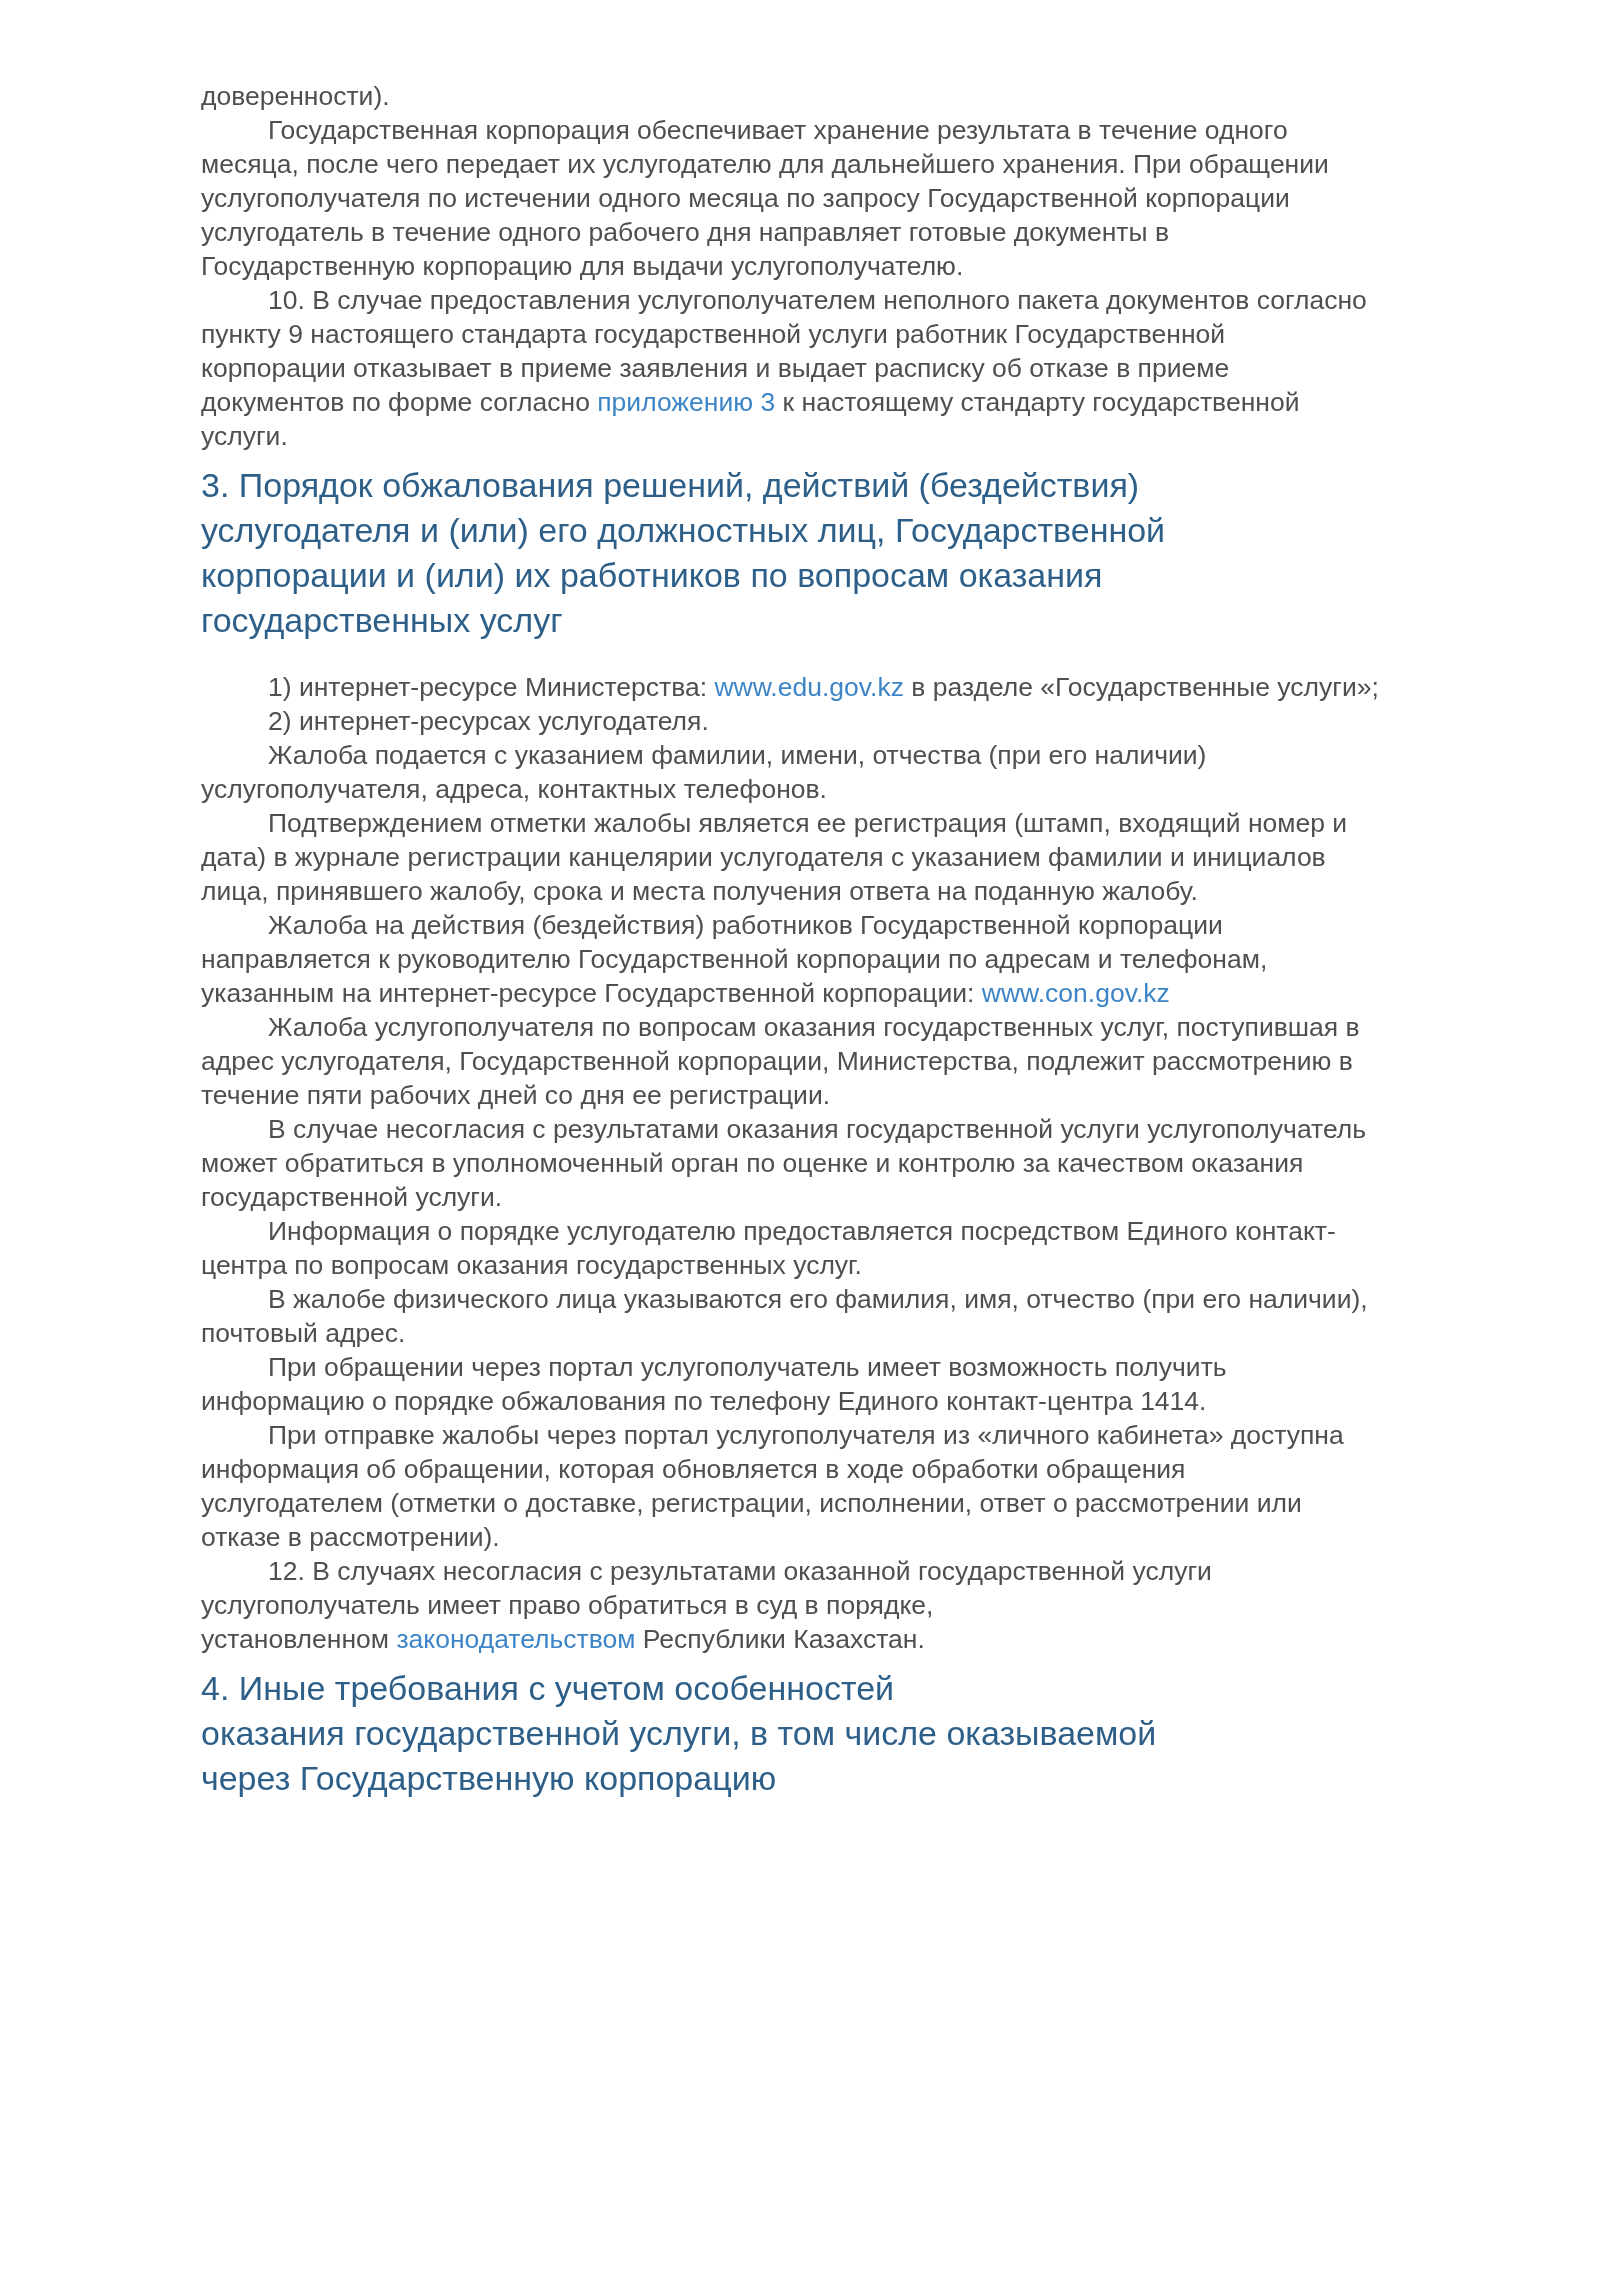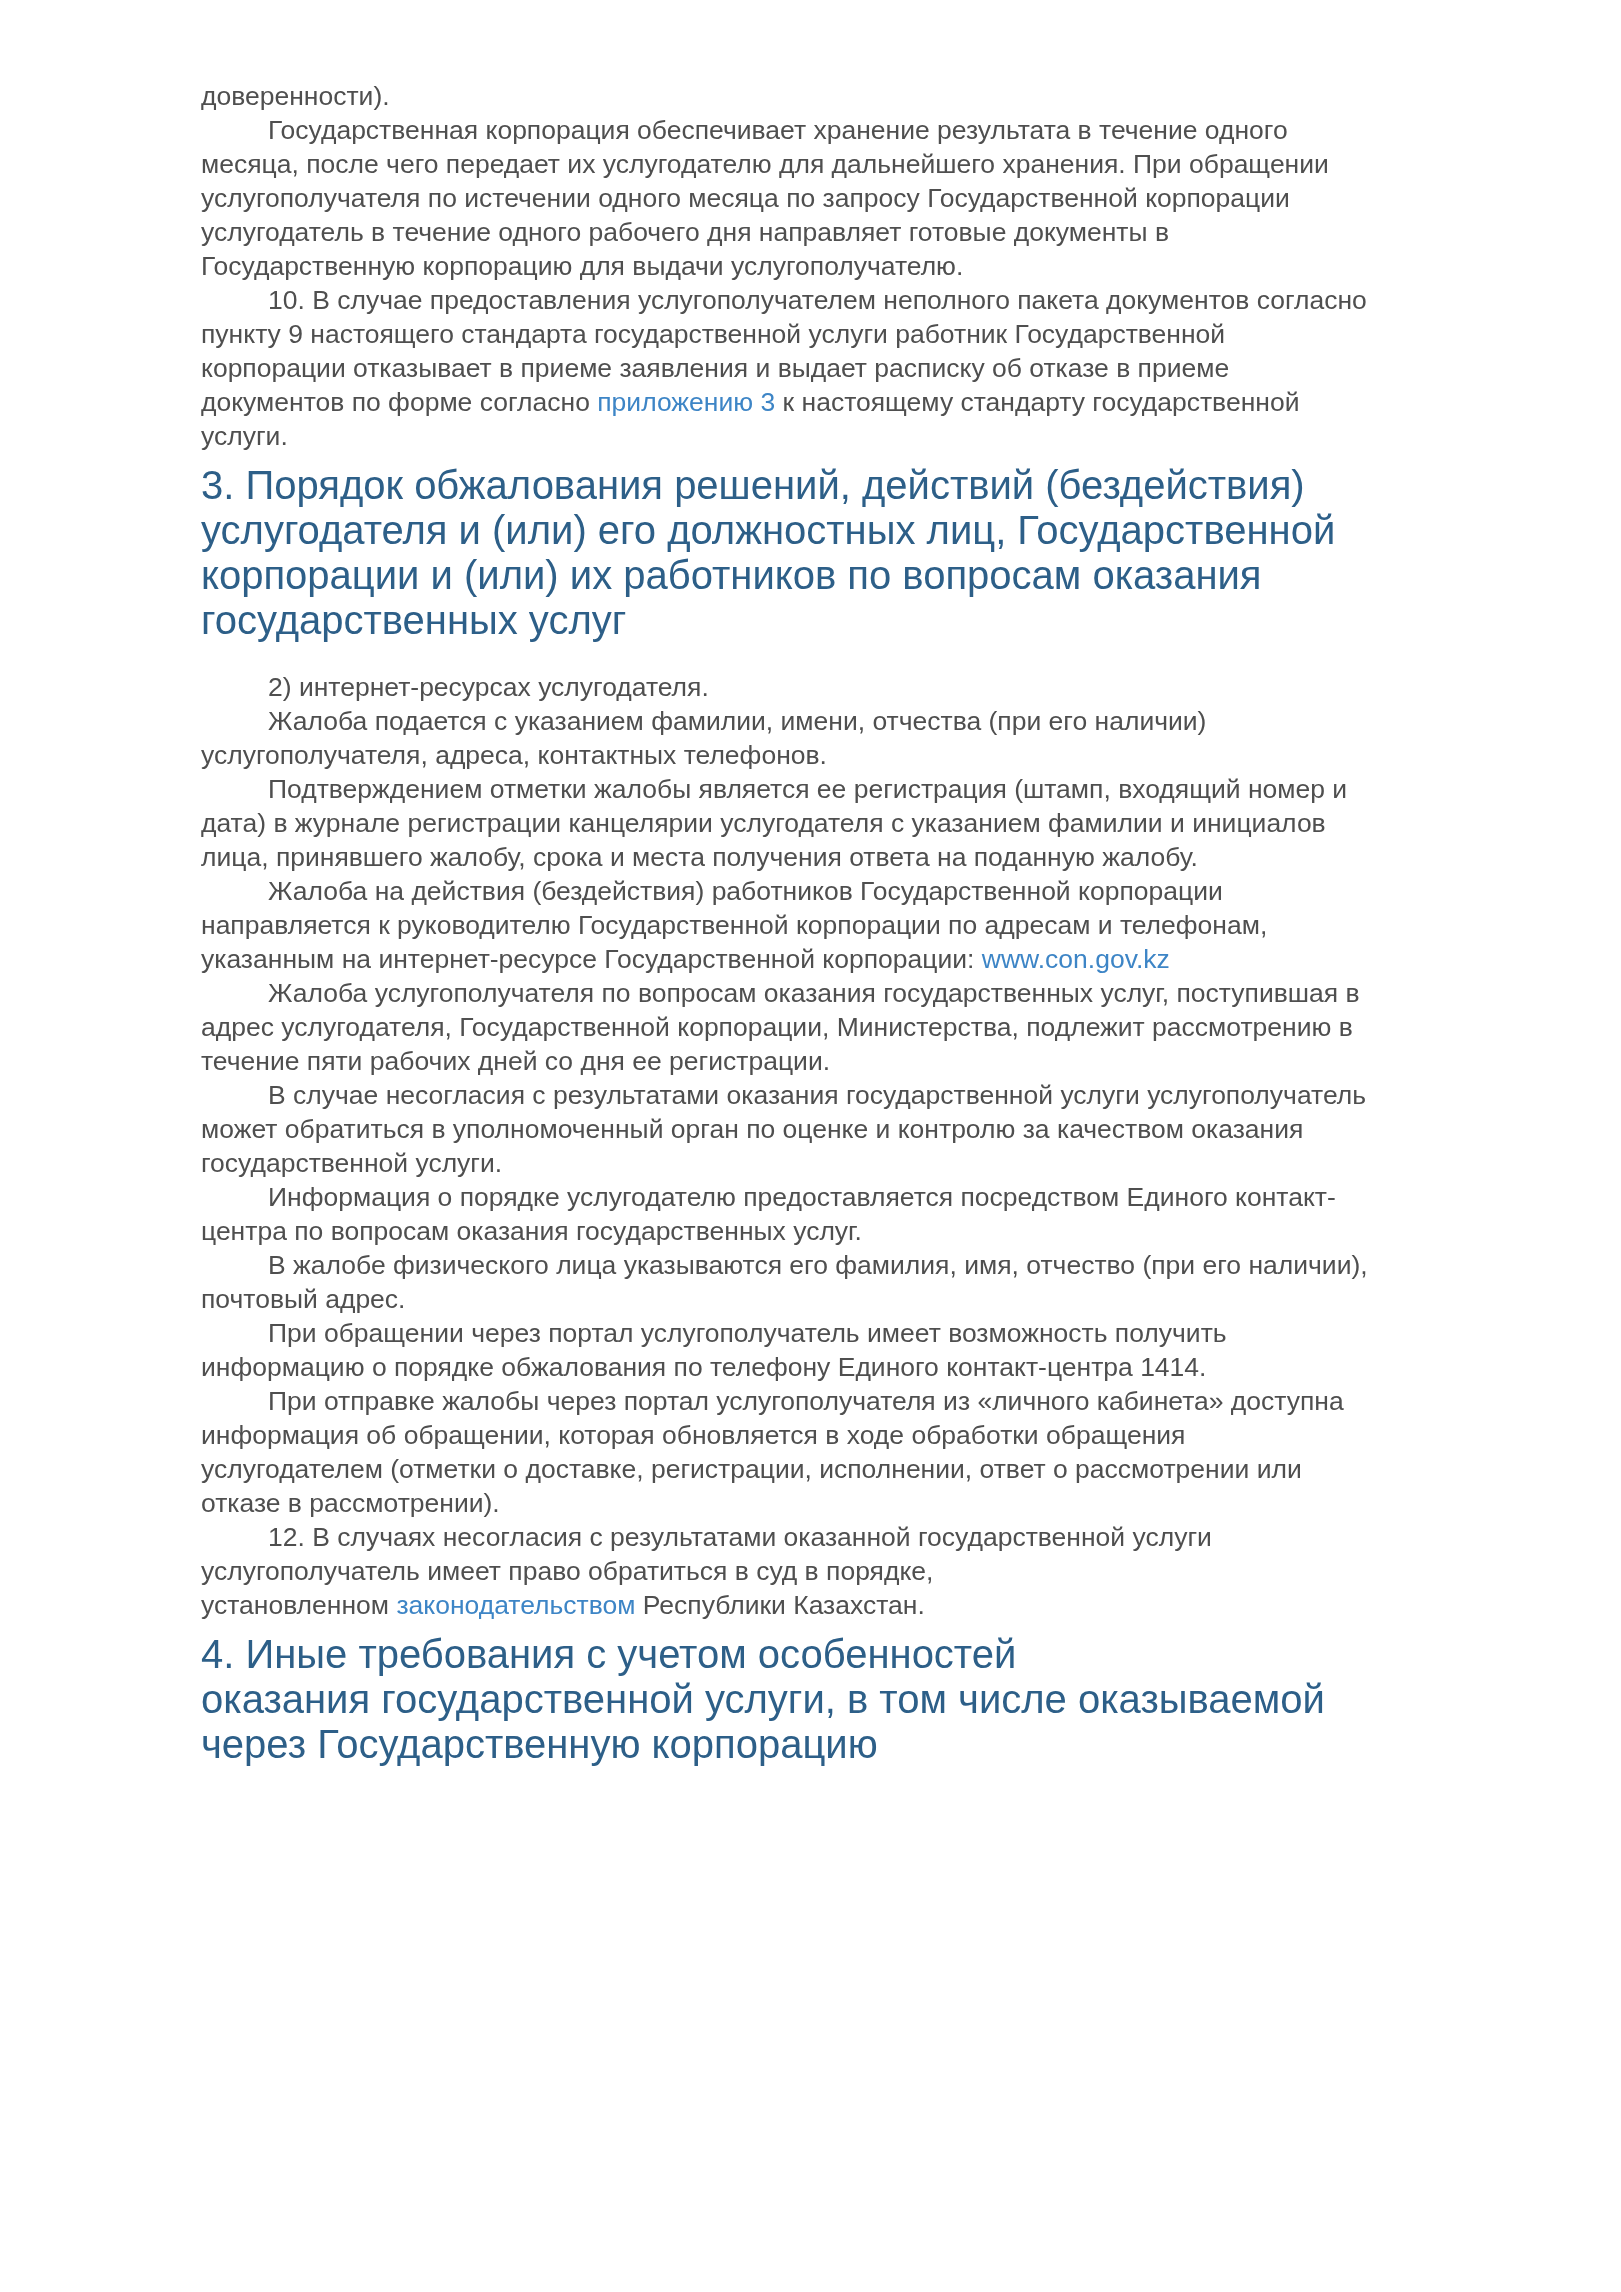--- a/index.html
+++ b/index.html
@@ -23,21 +23,21 @@
   }
   .document p.paragraph{
     margin:0;
     white-space:pre-line;
     text-indent:67px;
   }
   .document p.paragraph.no-indent{text-indent:0;}
   .document p.paragraph.extra-space{margin-top:33px;}
   .document h2.heading{
     margin:9.8px 0 27.4px 0;
-    font-size:40px;
+    font-size:34px;
     line-height:45px;
     font-weight:400;
     color:var(--heading-color);
     white-space:pre-line;
   }
   .document a{
     color:var(--link-color);
     cursor:pointer;
   }
 </style>
@@ -54,20 +54,21 @@
 Государственную корпорацию для выдачи услугополучателю.</p>
       <p class="paragraph">10. В случае предоставления услугополучателем неполного пакета документов согласно
 пункту 9 настоящего стандарта государственной услуги работник Государственной
 корпорации отказывает в приеме заявления и выдает расписку об отказе в приеме
 документов по форме согласно <a>приложению 3</a> к настоящему стандарту государственной
 услуги.</p>
       <h2 class="heading">3. Порядок обжалования решений, действий (бездействия)
 услугодателя и (или) его должностных лиц, Государственной
 корпорации и (или) их работников по вопросам оказания
 государственных услуг</h2>
+      <p class="paragraph">1) интернет-ресурсе Министерства: <a>www.edu.gov.kz</a> в разделе «Государственные услуги»;</p>
       <p class="paragraph">2) интернет-ресурсах услугодателя.</p>
       <p class="paragraph">Жалоба подается с указанием фамилии, имени, отчества (при его наличии)
 услугополучателя, адреса, контактных телефонов.</p>
       <p class="paragraph">Подтверждением отметки жалобы является ее регистрация (штамп, входящий номер и
 дата) в журнале регистрации канцелярии услугодателя с указанием фамилии и инициалов
 лица, принявшего жалобу, срока и места получения ответа на поданную жалобу.</p>
       <p class="paragraph">Жалоба на действия (бездействия) работников Государственной корпорации
 направляется к руководителю Государственной корпорации по адресам и телефонам,
 указанным на интернет-ресурсе Государственной корпорации: <a>www.con.gov.kz</a></p>
       <p class="paragraph">Жалоба услугополучателя по вопросам оказания государственных услуг, поступившая в

